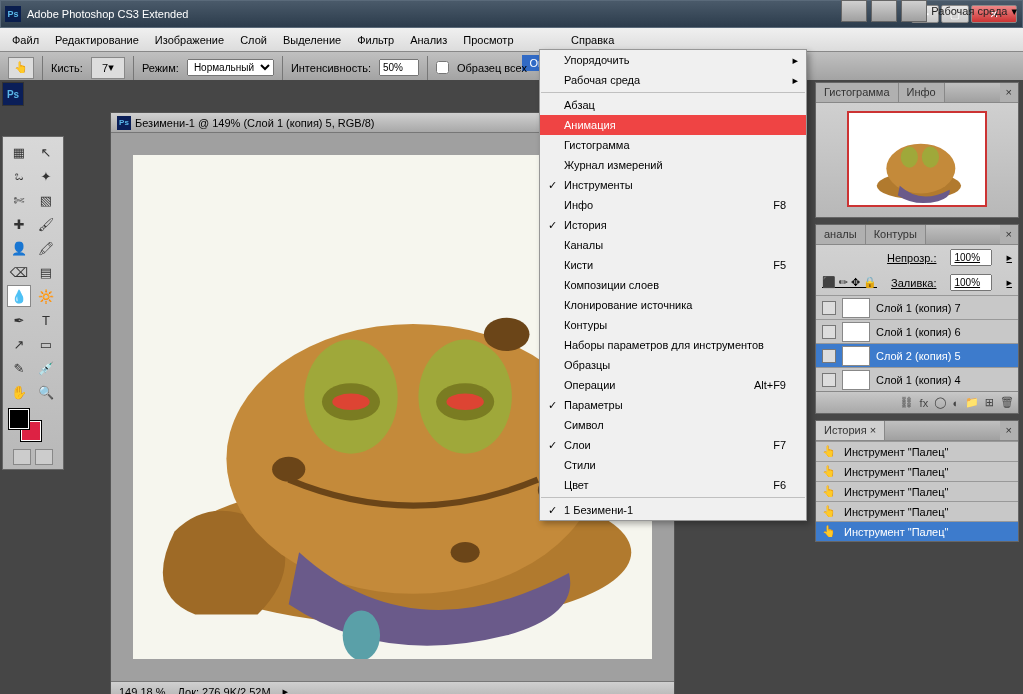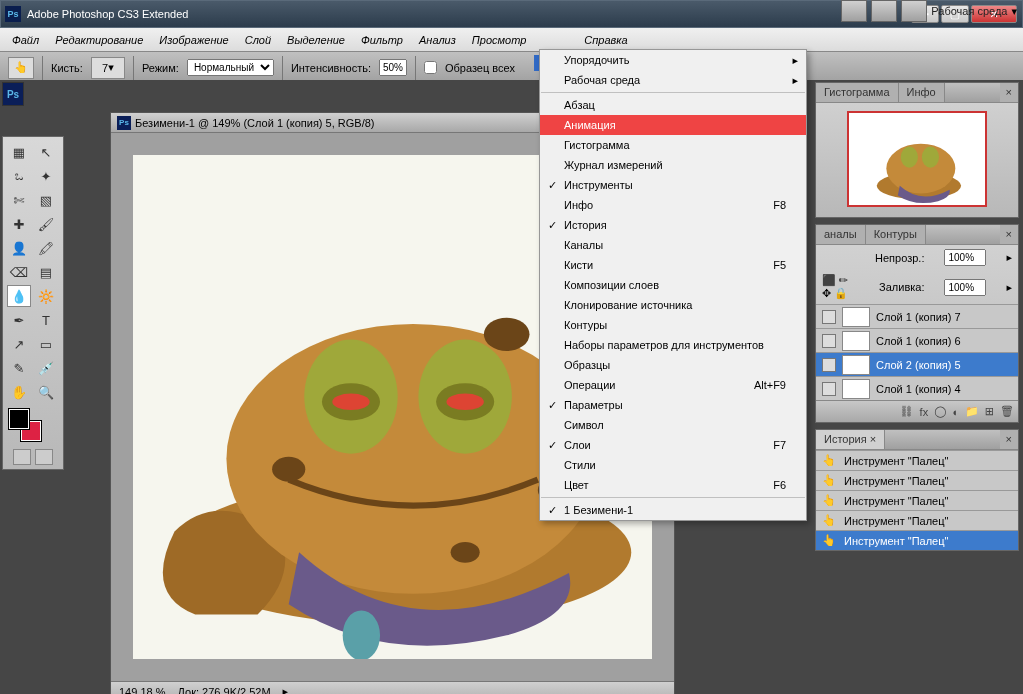--- a/index.html
+++ b/index.html
@@ -3,21 +3,21 @@
 <meta charset="utf-8">
 <style>
 * { box-sizing: border-box; margin: 0; padding: 0; font-family: "Segoe UI", Tahoma, sans-serif; font-size: 11px; }
 body { width: 1023px; height: 694px; background: #464646; overflow: hidden; position: relative; }
 .titlebar { height: 28px; background: linear-gradient(#4a5a6a, #2c3c4c); display: flex; align-items: center; padding: 0 4px; color: #fff; border: 1px solid #5a6a7a; }
 .titlebar .icon { width: 16px; height: 16px; background: #0a1e4e; margin-right: 6px; display:flex;align-items:center;justify-content:center;color:#5ab7e8;font-size:9px;font-weight:bold; }
 .titlebar .spacer { flex: 1; }
 .winbtn { width: 28px; height: 18px; margin: 0 1px; border: 1px solid #888; border-radius: 2px; display:flex;align-items:center;justify-content:center; }
 .winbtn.min,.winbtn.max { background: linear-gradient(#e8e8e8,#c8c8c8); }
 .winbtn.close { background: linear-gradient(#e88,#c33); width: 46px; }
-.menubar { height: 24px; background: linear-gradient(#f0f0f0,#dcdcdc); display:flex; align-items:center; padding:0 4px; border-bottom:1px solid #888;font-style:italic;}
+.menubar { height: 24px; background: linear-gradient(#f0f0f0,#dcdcdc); display:flex; align-items:center; padding:0 4px; border-bottom:1px solid #888;}
 .menuitem { padding: 2px 8px; cursor:default; }
 .menuitem.open { background:#316ac5; color:#fff;margin-top:47px; }
 .optionsbar { height: 32px; background: linear-gradient(#c0c0c0,#a0a0a0); border-bottom:1px solid #666; display:flex; align-items:center; padding:0 8px; gap:8px; }
 .optionsbar .sep { width:1px; height:24px; background:#777; }
 .workspace { position: absolute; top: 80px; left:0; right:0; bottom:0; background:#464646; }
 .leftstrip { position:absolute; left:2px; top:2px; width:22px; }
 .ps-tab { width:22px; height:24px; background:#0a1e58; color:#5ab7e8; display:flex;align-items:center;justify-content:center; font-weight:bold; font-size:10px; border:1px solid #333;}
 .toolbox { position:absolute; left:2px; top:56px; width:62px; background:linear-gradient(#d8d8d8,#b8b8b8); border:1px solid #666; padding:4px; }
 .toolgrid { display:grid; grid-template-columns: 1fr 1fr; gap:2px; }
 .tool { width:24px; height:22px; border:1px solid transparent; display:flex;align-items:center;justify-content:center; font-size:13px; color:#333; }
@@ -41,21 +41,21 @@
 .dditem .sc{margin-left:auto;}
 .ddsep{height:1px;background:#c0c0c0;margin:2px 1px;}
 .panels { position:absolute; right:4px; top:2px; width:204px; }
 .panel{background:linear-gradient(#d4d4d4,#b8b8b8);border:1px solid #666;margin-bottom:6px;}
 .ptabs{height:20px;background:linear-gradient(#c0c0c0,#a0a0a0);display:flex;border-bottom:1px solid #888;}
 .ptab{padding:3px 8px;border-right:1px solid #888;background:#b0b0b0;color:#333;}
 .ptab.act{background:#d0d0d0;}
 .ptab.x{margin-left:auto;border:none;padding:3px 6px;}
 .navthumb{height:114px;padding:8px 10px;position:relative;}
 .thumbbox{width:140px;height:96px;border:2px solid #c33;margin:0 auto;background:#fff;position:relative;overflow:hidden;}
-.layerctl{padding:4px 6px;display:flex;align-items:center;gap:20px;font-size:10px;justify-content:flex-end;}
+.layerctl{padding:4px 6px;display:flex;align-items:center;gap:14px;font-size:10px;justify-content:flex-end;text-decoration:underline;}
 .layerctl input{width:42px;font-size:10px;}
 .layerrow{height:24px;display:flex;align-items:center;padding:0 6px;gap:6px;border-top:1px solid #999;background:#c8c8c8;font-size:10px;}
 .layerrow.sel{background:#3d7bcc;color:#fff;}
 .eye{width:14px;height:14px;border:1px solid #777;background:#ddd;}
 .lthumb{width:28px;height:20px;background:#fff;border:1px solid #888;}
 .panelfoot{height:22px;background:linear-gradient(#c8c8c8,#a8a8a8);display:flex;align-items:center;padding:0 4px;gap:6px;border-top:1px solid #888;font-size:11px;color:#444;justify-content:flex-end;}
 .panelfoot span{cursor:default;}
 .histrow{height:20px;display:flex;align-items:center;padding:0 6px;gap:6px;border-top:1px solid #999;font-size:10px;background:#c8c8c8;}
 .histrow.sel{background:#3d7bcc;color:#fff;}
 .hicon{width:16px;height:14px;color:#666;}
@@ -92,21 +92,21 @@
 <div class="optionsbar">
   <div class="brushpick">👆</div>
   <div class="sep"></div>
   <span>Кисть:</span>
   <div class="brushpick" style="width:34px;"><span>7</span>▾</div>
   <div class="sep"></div>
   <span>Режим:</span>
   <select><option>Нормальный</option></select>
   <div class="sep"></div>
   <span>Интенсивность:</span>
-  <input type="text" style="width: 28px;" value="50%">
+  <input type="text" style="width: 40px;" value="50%">
   <div class="sep"></div>
   <input type="checkbox" style="">
   <span>Образец всех</span>
   <div class="topright">
     <div class="trbtn"></div>
     <div class="trbtn"></div>
     <div class="trbtn"></div>
     <span style="color:#222;">Рабочая среда</span>
     <span>▾</span>
   </div>

